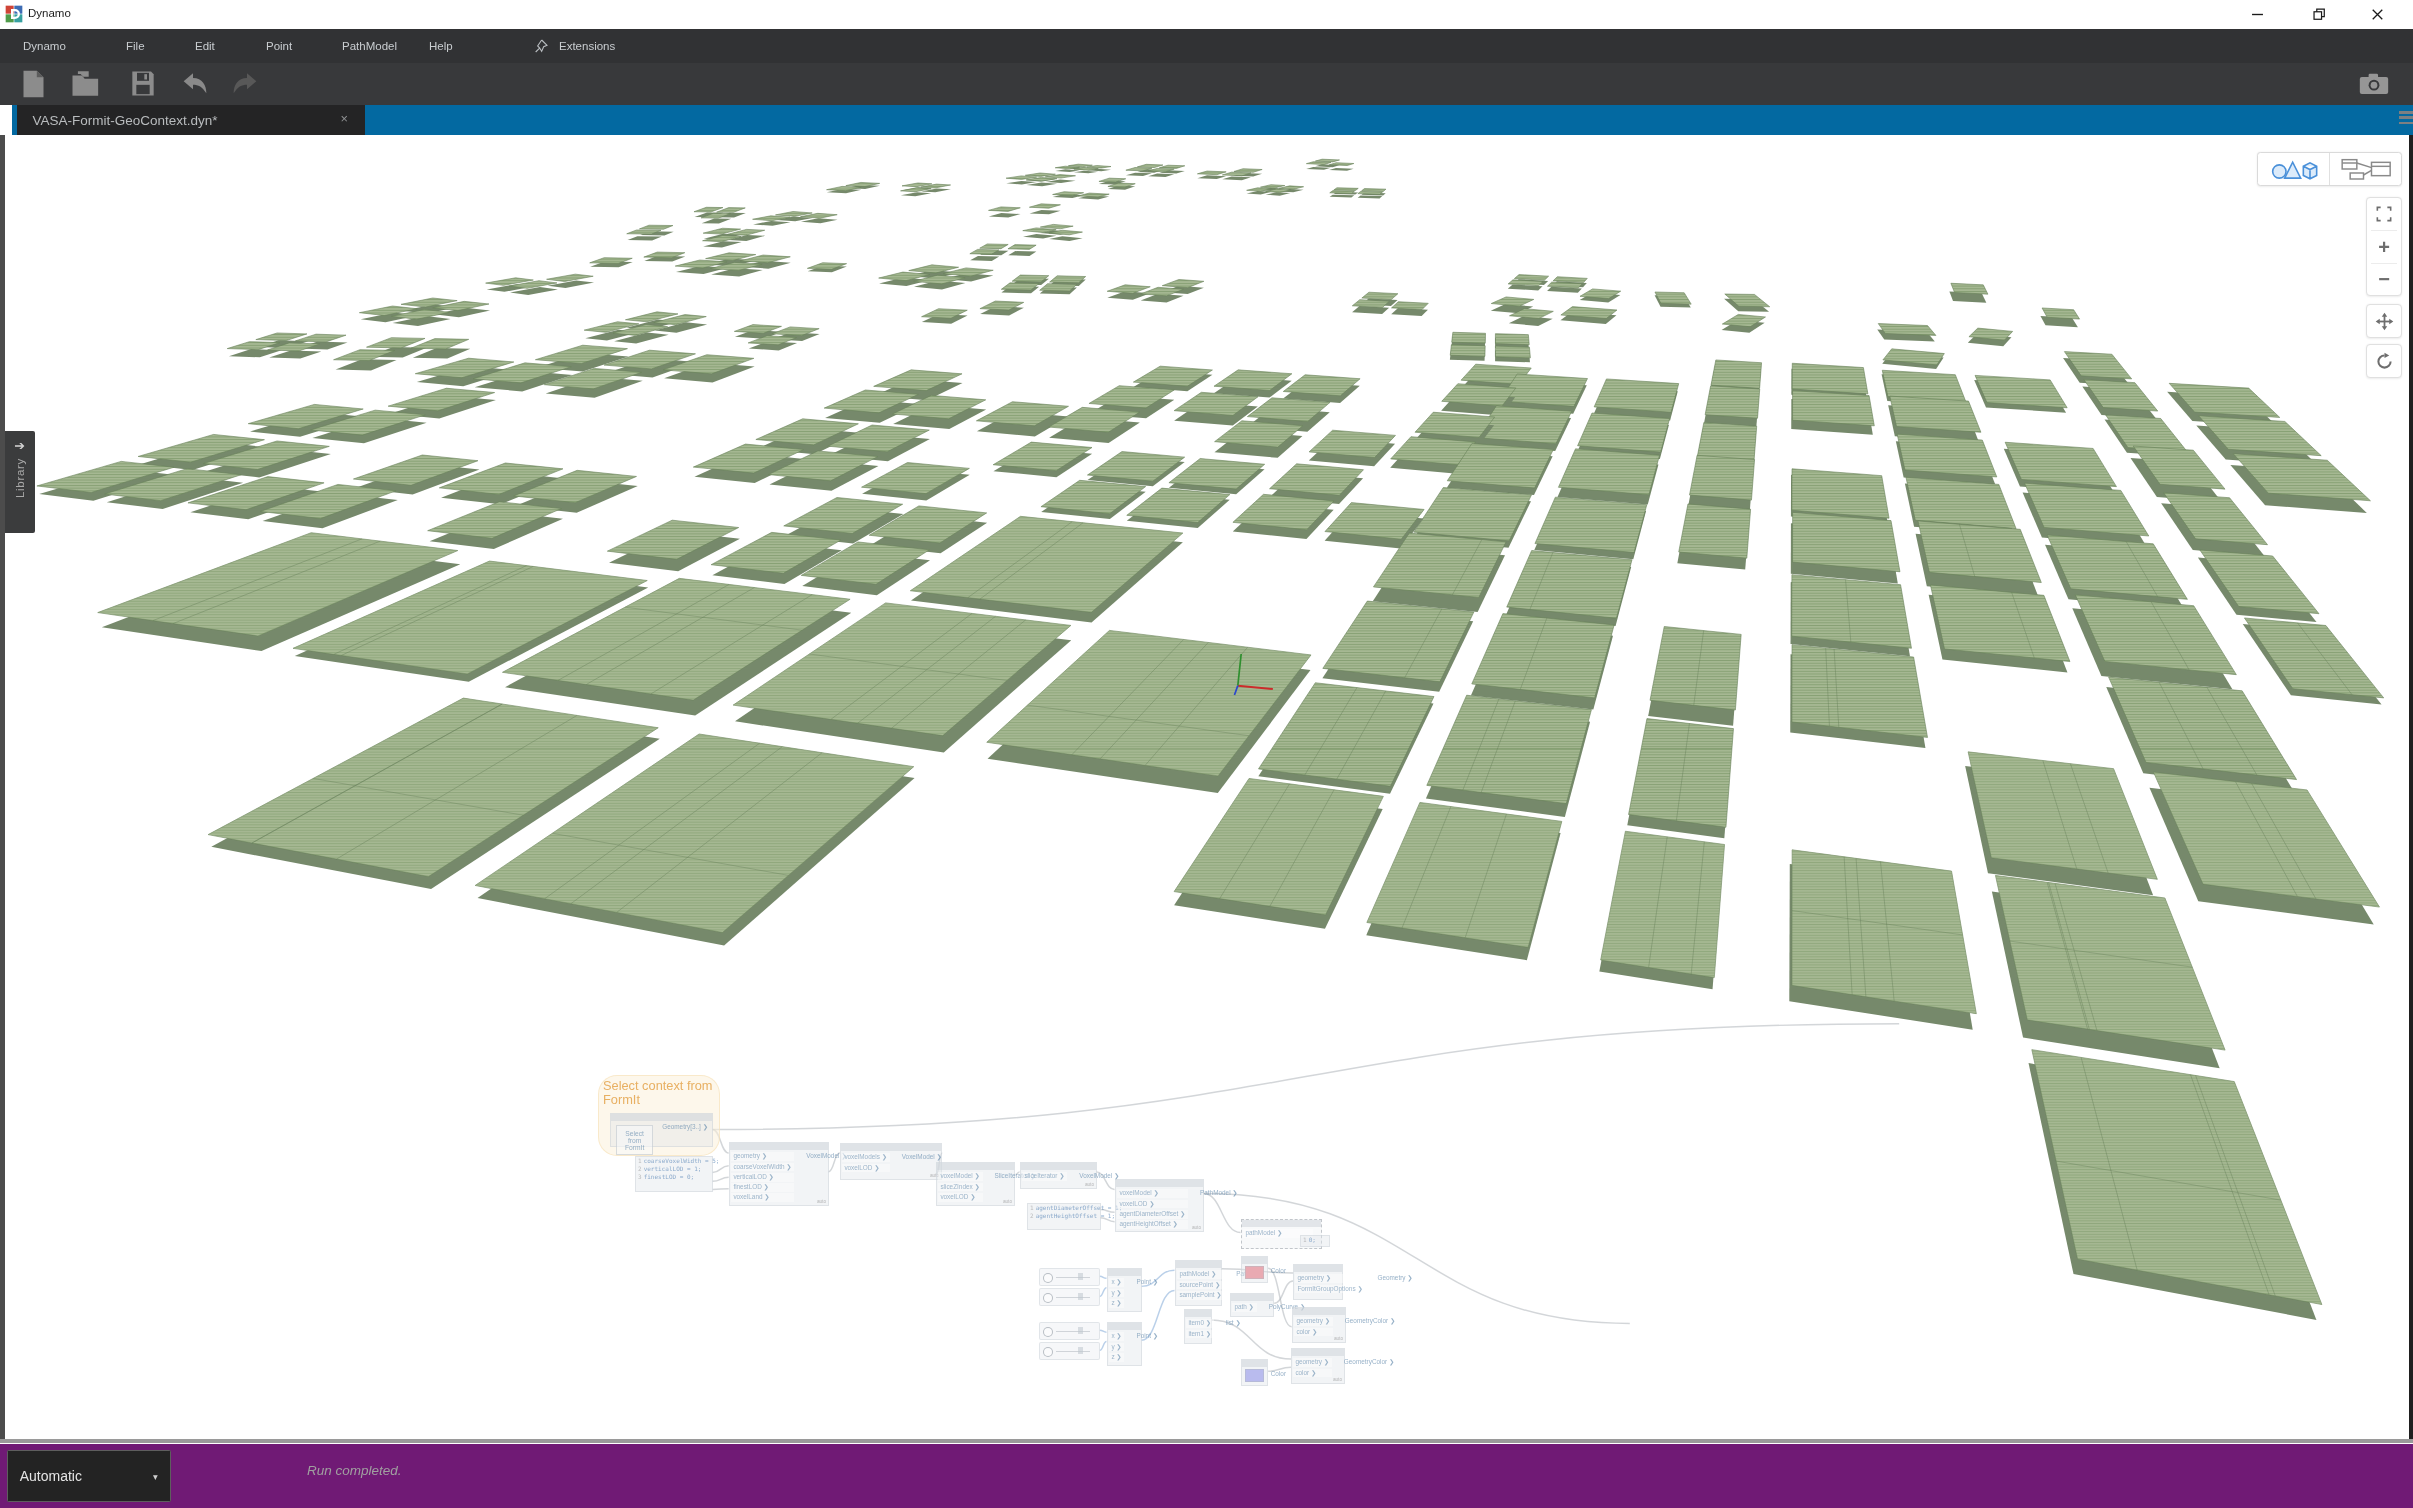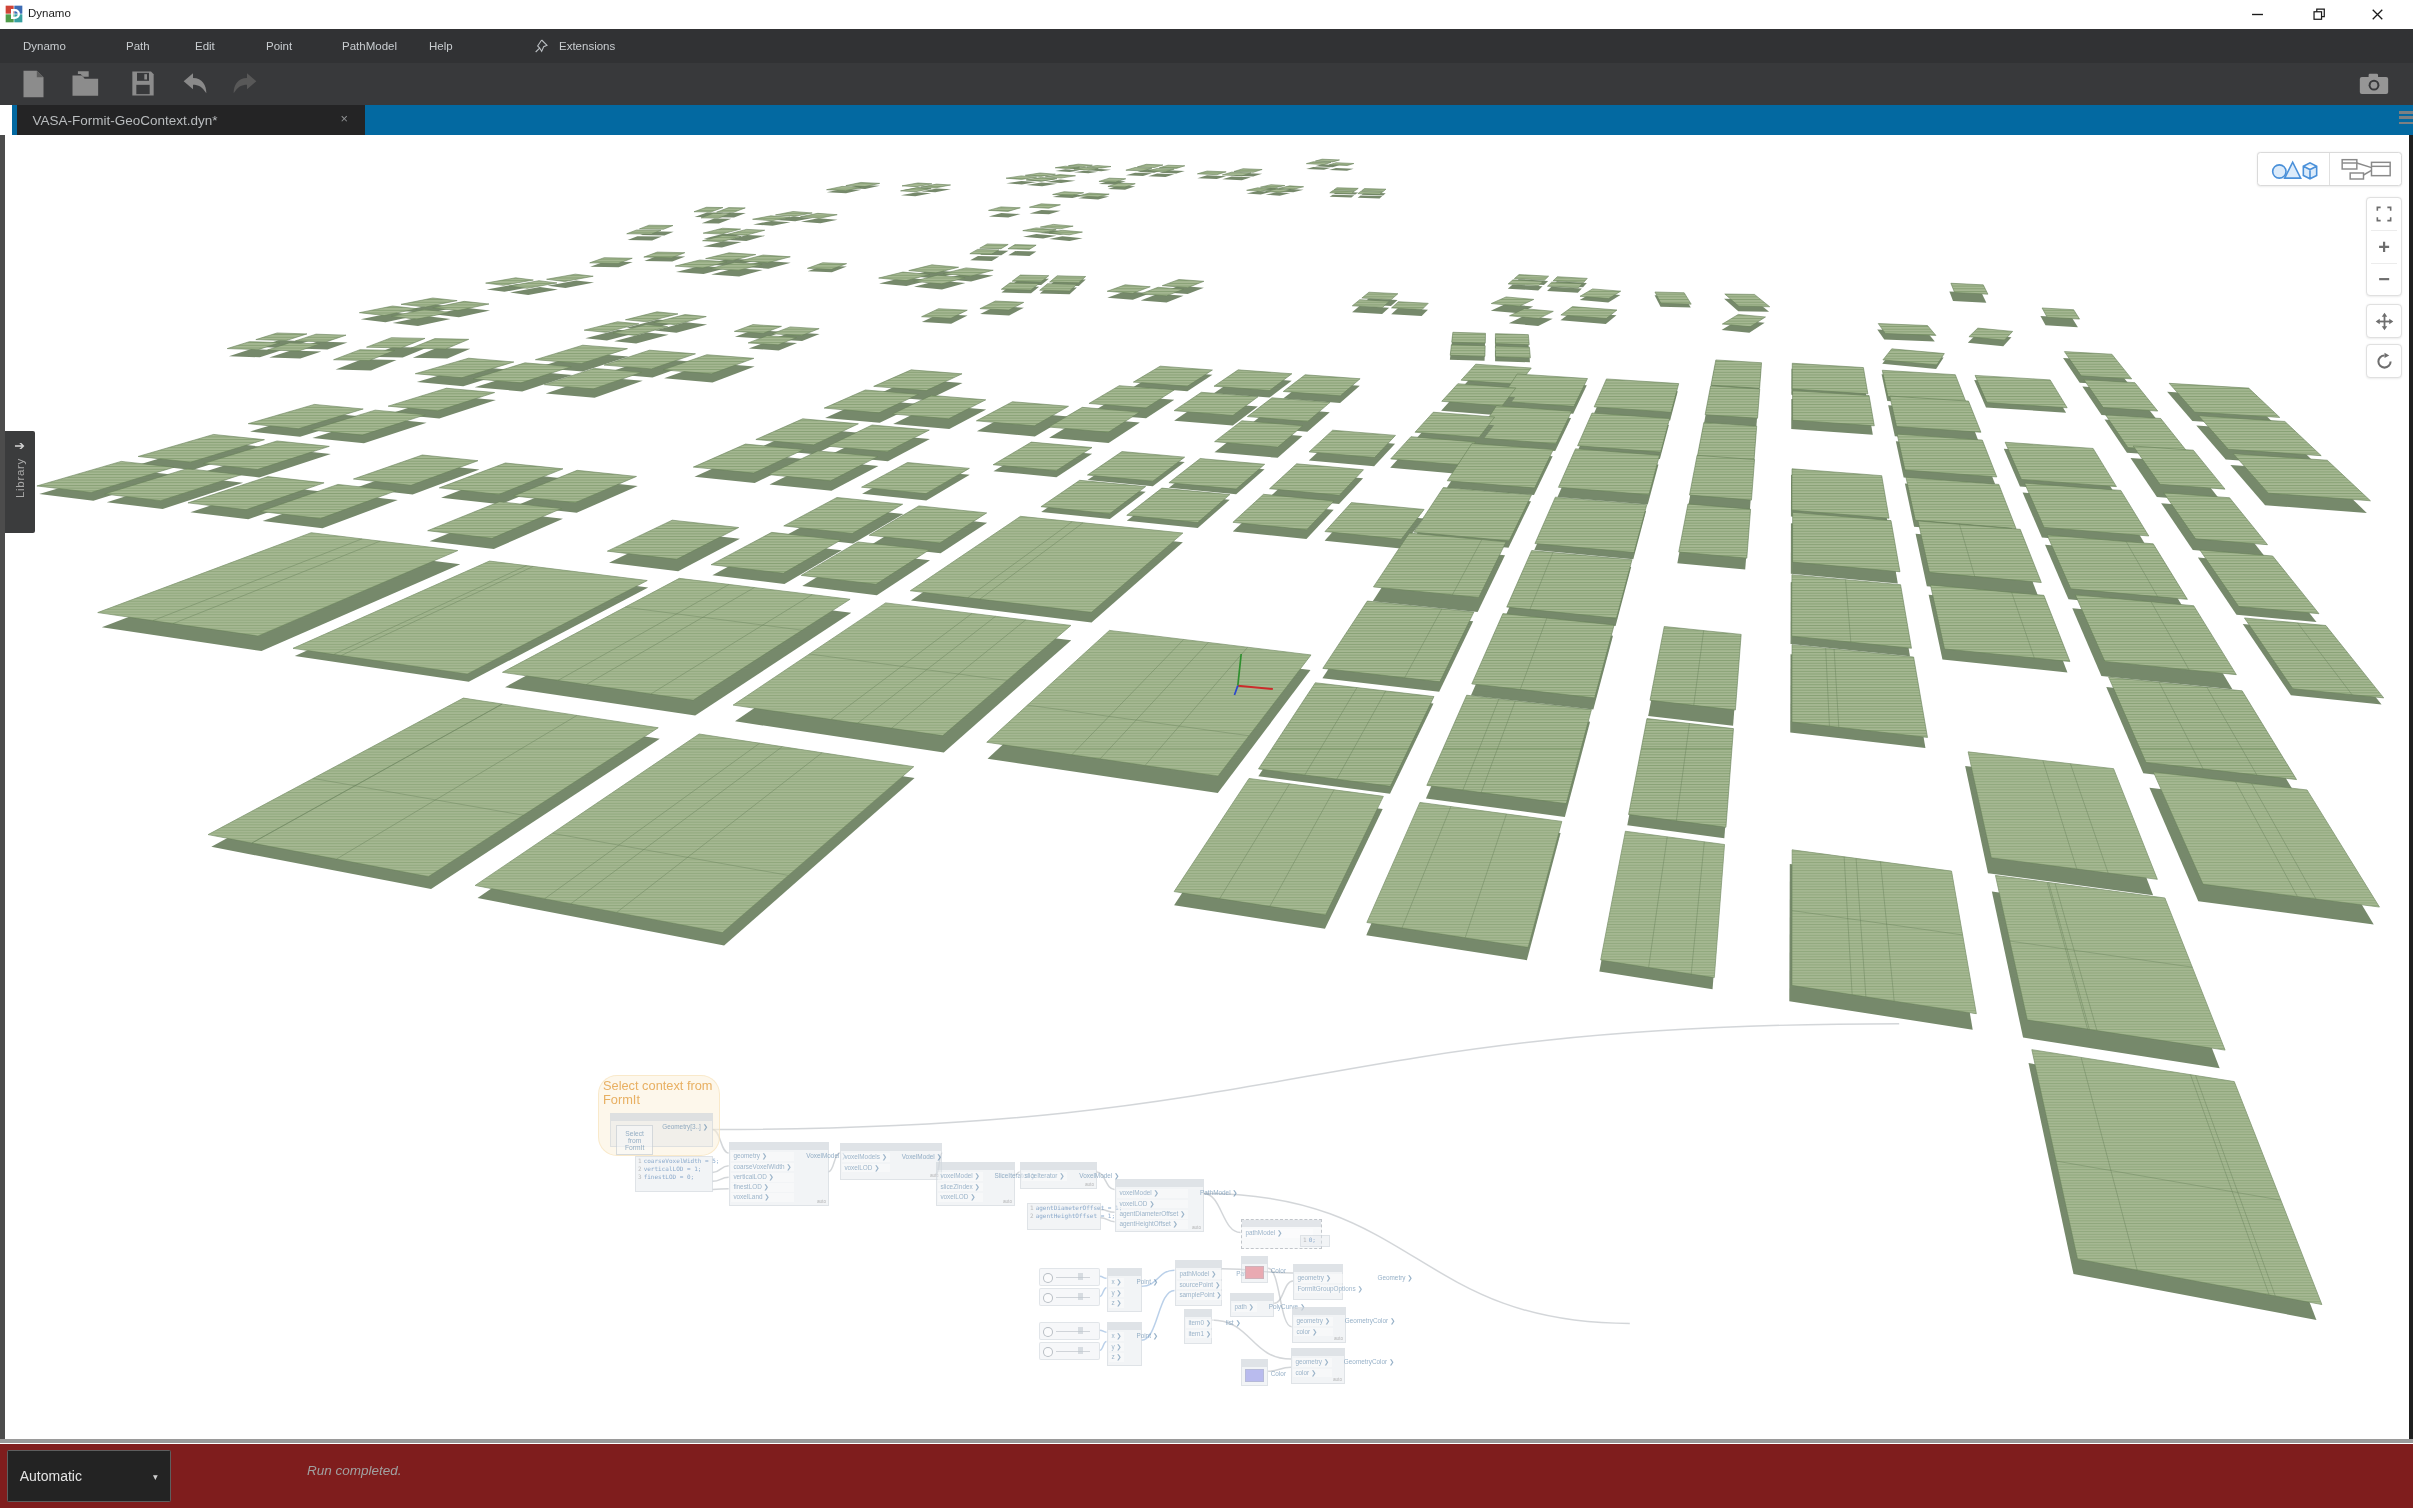--- a/index.html
+++ b/index.html
@@ -71,21 +71,21 @@
   .seg .div{width:0.7px;background:#e0e0e0;}
   .zstack{position:absolute;left:2366px;top:197px;width:34px;background:#fff;border:0.7px solid #e0e0e0;
      border-radius:4px;box-shadow:0 0.7px 2px rgba(0,0,0,0.08);}
   .zbtn{width:34px;height:32px;display:flex;align-items:center;justify-content:center;color:#6e6e6e;}
   .zbtn.txt{font-size:20px;font-weight:bold;line-height:20px;}
   .zsep{height:0.7px;background:#ececec;margin:0 4px;}
   .zsingle{position:absolute;left:2366px;width:34px;height:32px;background:#fff;border:0.7px solid #e0e0e0;border-radius:4px;
      box-shadow:0 0.7px 2px rgba(0,0,0,0.08);display:flex;align-items:center;justify-content:center;}
   
   #statusline{position:absolute;left:0;top:1439px;width:2413px;height:4px;background:#9a9a9a;}
-  #statusbar{position:absolute;left:0;top:1444px;width:2413px;height:65px;background:#7f1d1d;}
+  #statusbar{position:absolute;left:0;top:1444px;width:2413px;height:65px;background:#701a75;}
   #runmode{position:absolute;left:6.7px;top:6px;width:162px;height:50px;background:#232323;border:0.7px solid #5e5e5e;
      border-radius:1.3px;display:flex;align-items:center;}
   #runmode span{margin-left:12px;font-size:14px;color:#e4e4e4;}
   #runmode .caret{margin-left:auto;margin-right:12px;font-size:9.4px;color:#cfcfcf;}
   #runstatus{position:absolute;left:307px;top:0;height:53px;display:flex;align-items:center;
      font-size:13.5px;font-style:italic;color:#a0a0a0;}
 </style>
 </head>
 <body>
 
@@ -111,21 +111,21 @@
   </div>
   <div class="winbtn" id="btn-close">
     <svg width="15" height="15" viewBox="0 0 22 22">
         <path d="M4 4 L18 18 M18 4 L4 18" stroke="#1a1a1a" stroke-width="1.9"></path>
       </svg>
   </div>
 </div>
 
 <div id="menubar">
   <div class="menu-item" style="left:23px">Dynamo</div>
-  <div class="menu-item" style="left:126px">Path</div>
+  <div class="menu-item" style="left:126px">File</div>
   <div class="menu-item" style="left:195px">Edit</div>
   <div class="menu-item" style="left:266px">Point</div>
   <div class="menu-item" style="left:342px">PathModel</div>
   <div class="menu-item" style="left:429px">Help</div>
   <svg class="abs" style="left:533px;top:8.8px" width="16" height="16" viewBox="0 0 24 24" fill="none" stroke="#b9bdc1" stroke-width="1.6">
     <path d="M13 3 L21 11 L16 13 L13 20 L10 15 L4 21 M10 15 L7 12 L13 3"></path>
   </svg>
   <div class="menu-item" style="left:559px">Extensions</div>
   <div id="notif">!</div>
 </div>

